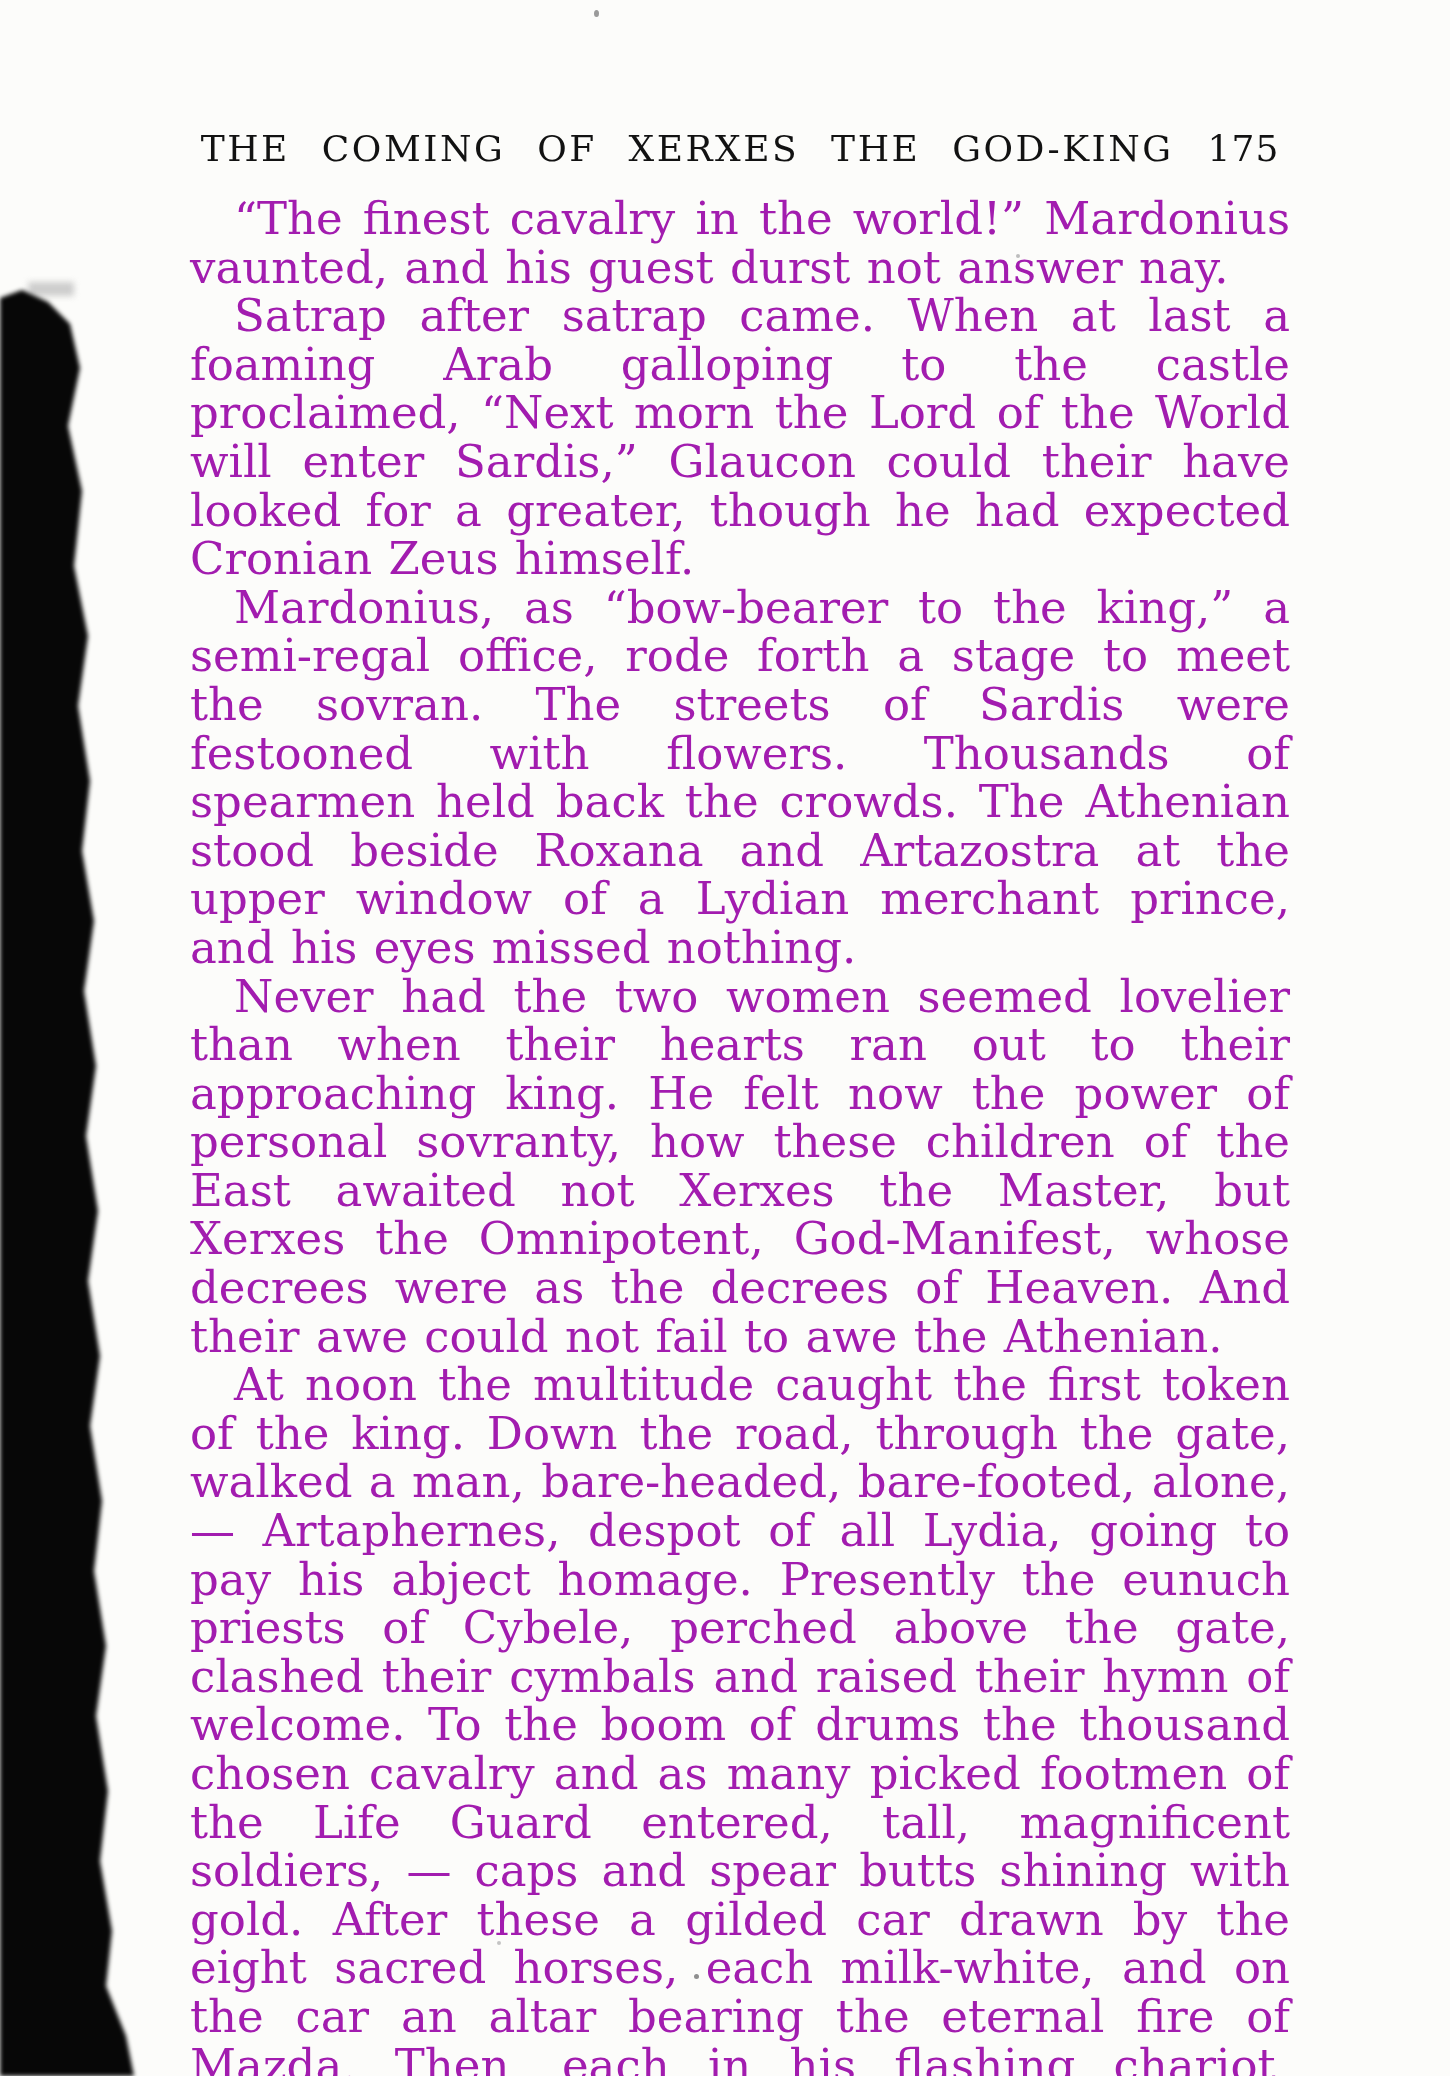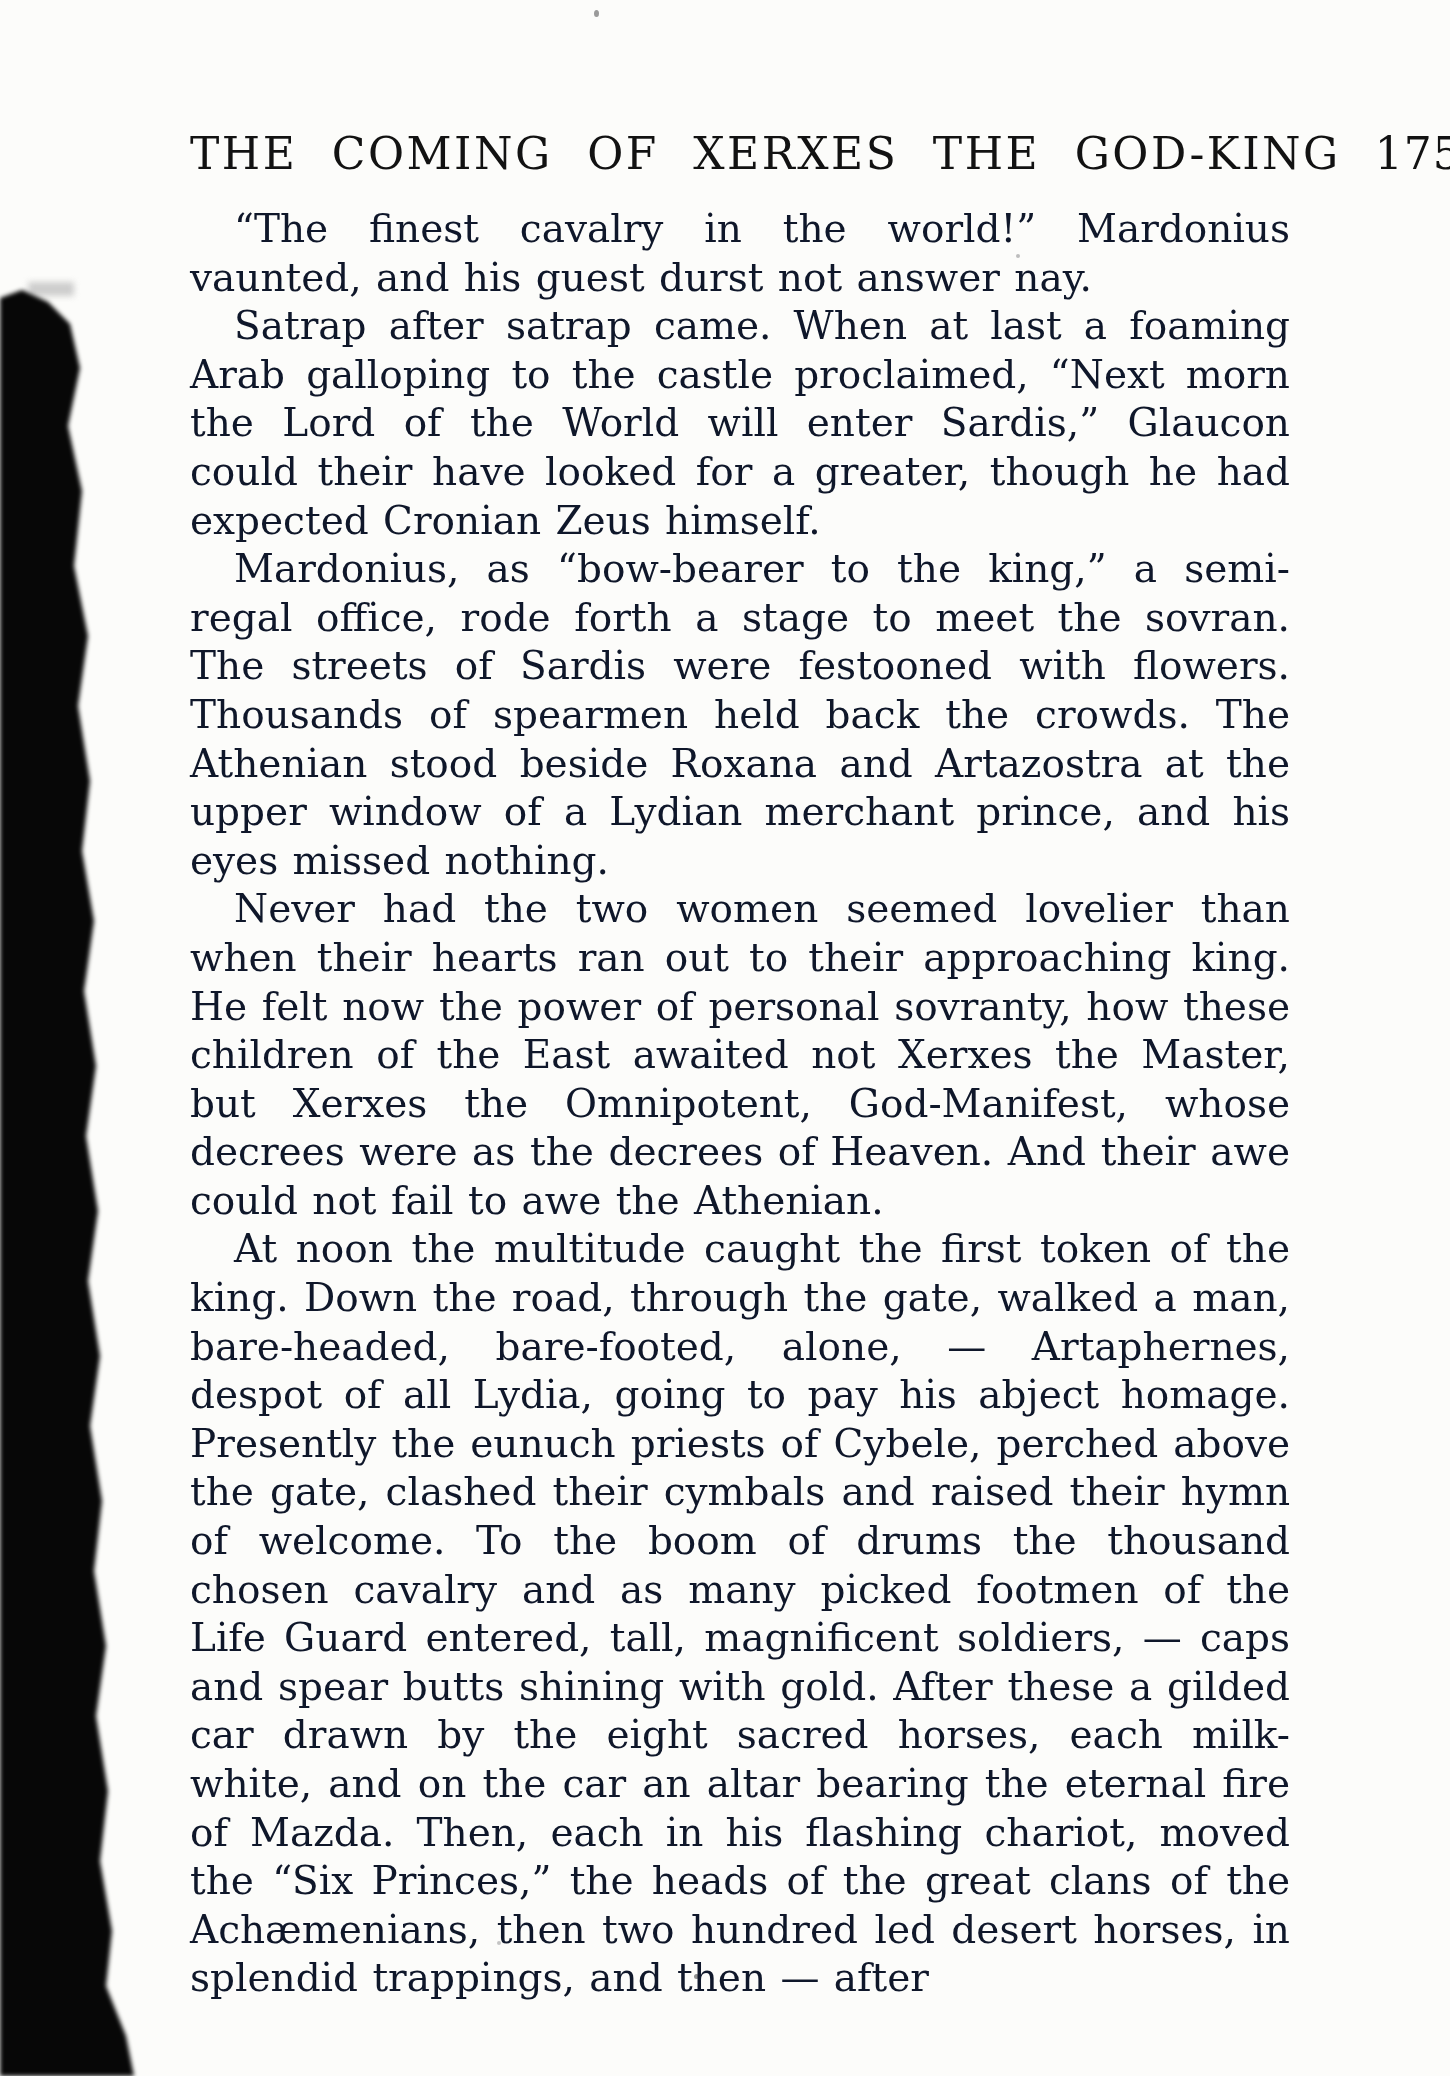--- a/index.html
+++ b/index.html
@@ -24,39 +24,39 @@
     pointer-events: none;
   }
   .content {
     position: absolute;
     left: 190px;
     top: 128px;
     width: 1100px;
   }
   .running-header {
     text-align: center;
-    font-size: 44px;
+    font-size: 36px;
     letter-spacing: 2.5px;
     word-spacing: 18px;
     white-space: nowrap;
     margin-bottom: 26px;
     color: #121212;
   }
   .running-header .page-number {
     margin-left: 34px;
     letter-spacing: 1px;
   }
   .body-text p {
     margin: 0;
-    font-size: 39px;
+    font-size: 45px;
     line-height: 48.6px;
     text-align: justify;
     text-indent: 44px;
     word-spacing: 2px;
-    color: #0f172a;
+    color: #a21caf;
   }
   .speck {
     position: absolute;
     background: #9a9a9a;
     border-radius: 50%;
   }
   .speck.s1 { left: 594px; top: 10px;  width: 5px; height: 7px; }
   .speck.s2 { left: 1016px; top: 254px; width: 4px; height: 4px; background:#bdbdbd; }
   .speck.s3 { left: 694px; top: 1974px; width: 5px; height: 5px; background:#8f8f8f; }
   .speck.s4 { left: 497px; top: 1941px; width: 4px; height: 4px; background:#c4c4c4; }

